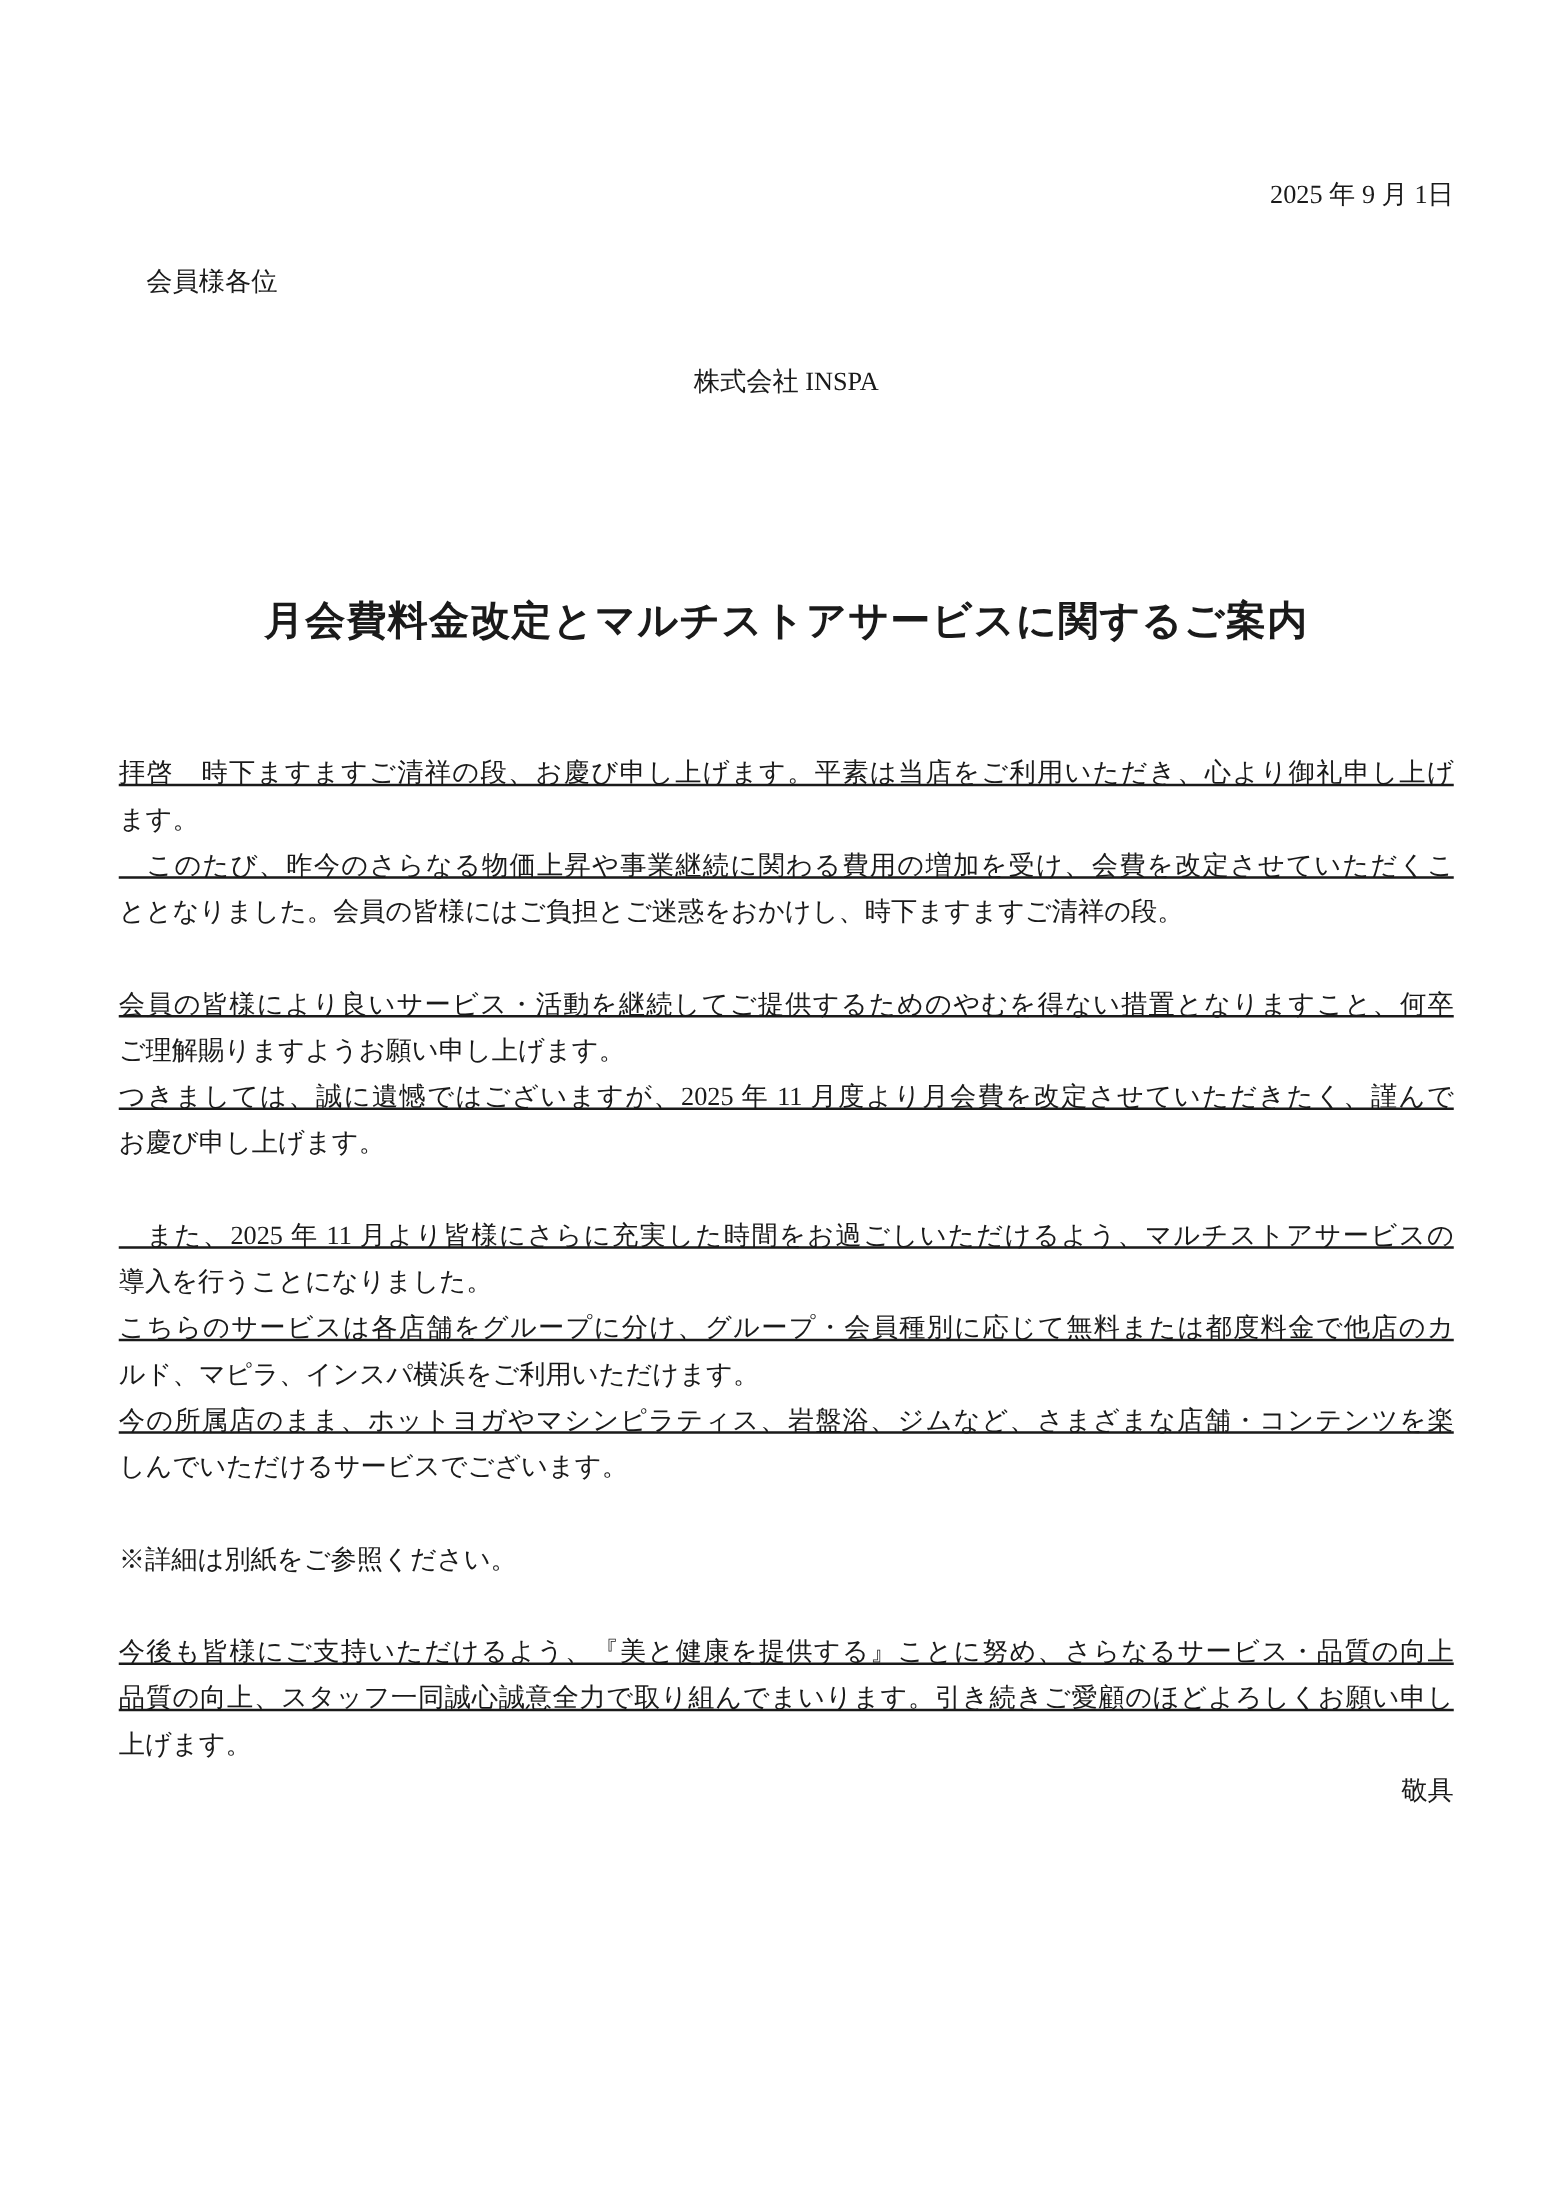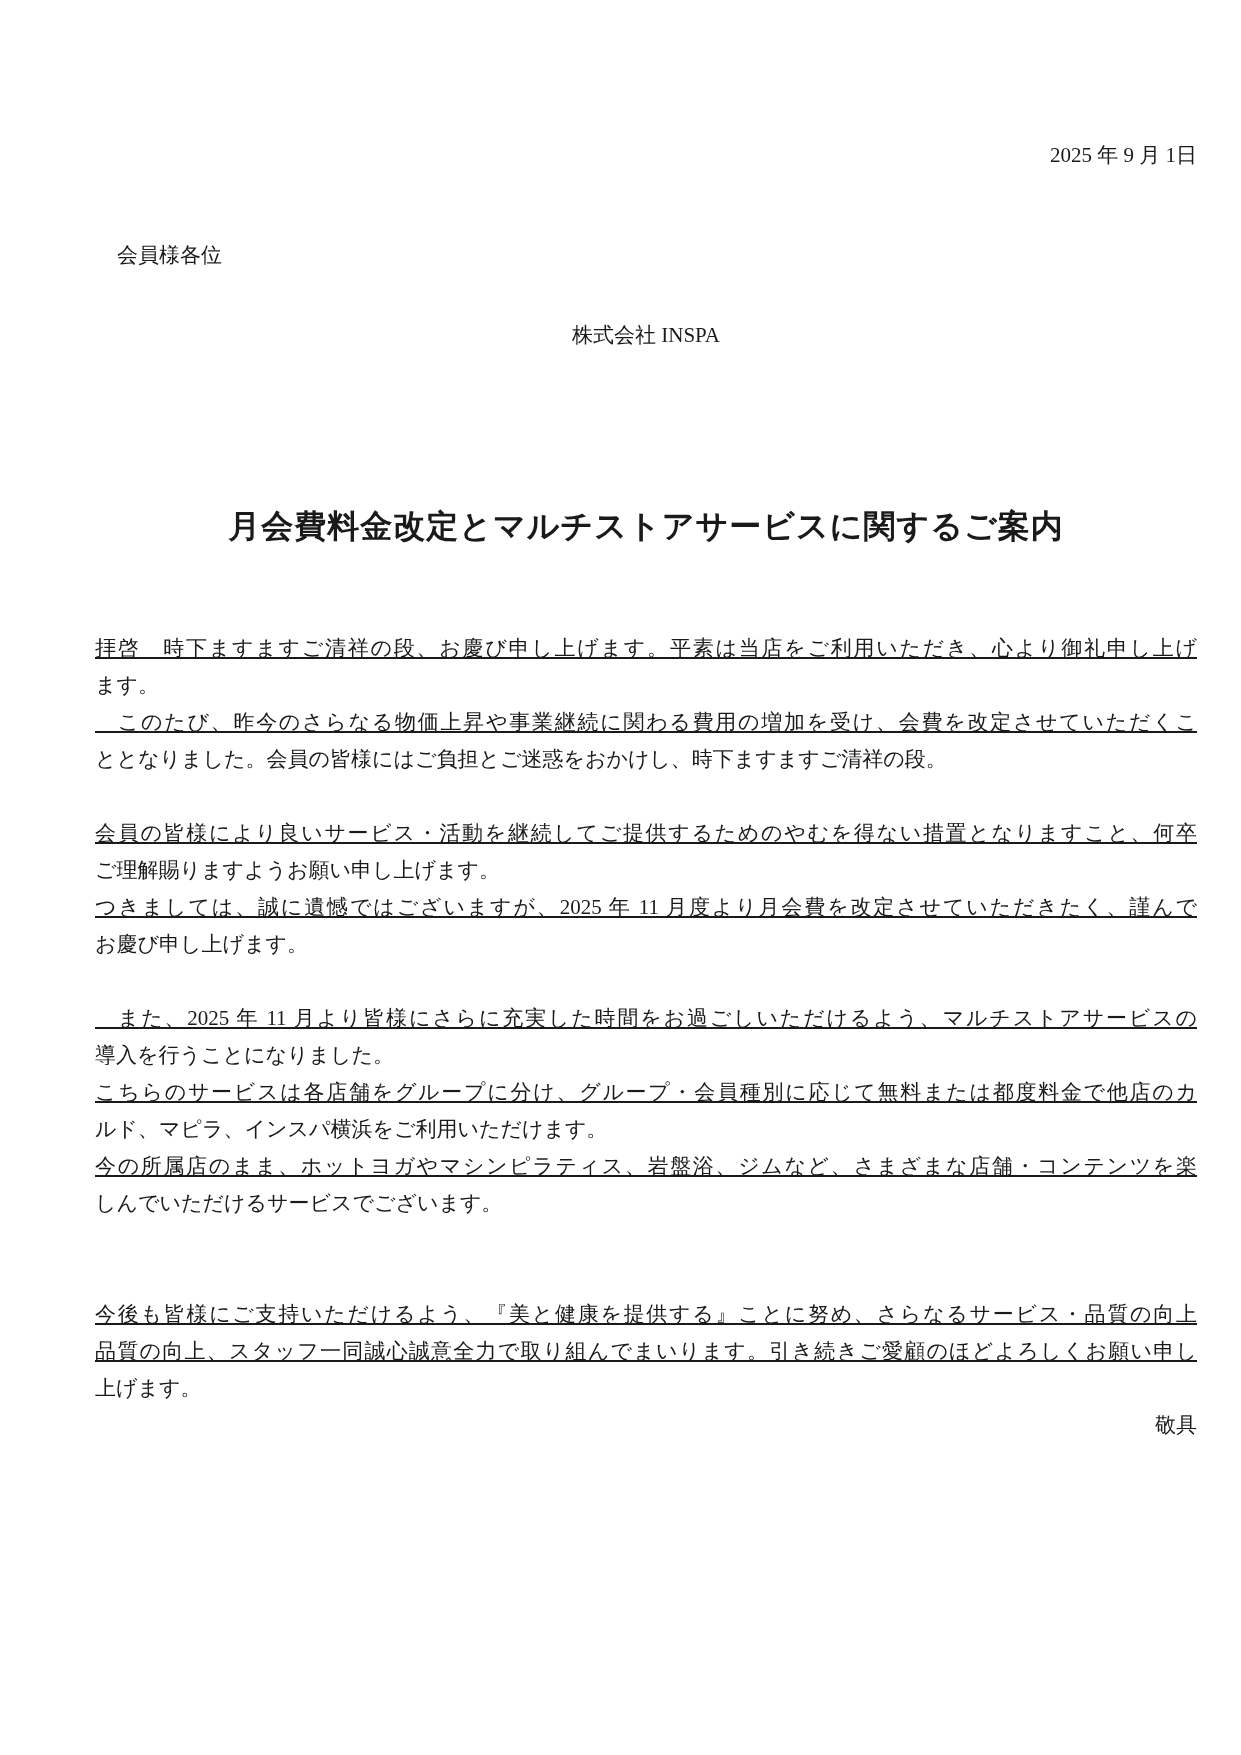--- a/index.html
+++ b/index.html
@@ -12,31 +12,31 @@
     width: 1241px;
     height: 1755px;
     margin: 0 auto;
     background: #ffffff;
     color: #1a1a1a;
     font-family: "Liberation Serif", "DejaVu Serif", serif;
     overflow: hidden;
     box-sizing: border-box;
   }
   .content {
-    padding: 0 44px 0 95px;
+    padding: 0 78px 0 95px;
   }
   .date-line {
     padding-top: 141px;
     text-align: right;
     font-size: 21px;
     line-height: 28px;
     white-space: pre;
   }
   .recipient-line {
-    margin-top: 72px;
+    margin-top: 42px;
     padding-left: 22px;
     text-align: left;
     font-size: 21px;
     line-height: 28px;
   }
   .sender-line {
     margin-top: 52px;
     text-align: center;
     font-size: 21px;
     line-height: 28px;
@@ -98,20 +98,21 @@
         <div class="body-line fill">つきましては、誠に遺憾ではございますが、2025 年 11 月度より月会費を改定させていただきたく、謹んで</div>
         <div class="body-line">お慶び申し上げます。</div>
         <div class="body-line blank"></div>
         <div class="body-line fill">　また、2025 年 11 月より皆様にさらに充実した時間をお過ごしいただけるよう、マルチストアサービスの</div>
         <div class="body-line">導入を行うことになりました。</div>
         <div class="body-line fill">こちらのサービスは各店舗をグループに分け、グループ・会員種別に応じて無料または都度料金で他店のカ</div>
         <div class="body-line">ルド、マピラ、インスパ横浜をご利用いただけます。</div>
         <div class="body-line fill">今の所属店のまま、ホットヨガやマシンピラティス、岩盤浴、ジムなど、さまざまな店舗・コンテンツを楽</div>
         <div class="body-line">しんでいただけるサービスでございます。</div>
         <div class="body-line blank"></div>
+        <div class="body-line">※詳細は別紙をご参照ください。</div>
         <div class="body-line blank"></div>
         <div class="body-line fill">今後も皆様にご支持いただけるよう、『美と健康を提供する』ことに努め、さらなるサービス・品質の向上</div>
         <div class="body-line fill">品質の向上、スタッフ一同誠心誠意全力で取り組んでまいります。引き続きご愛顧のほどよろしくお願い申し</div>
         <div class="body-line">上げます。</div>
       </div>
 
     <div class="closing-line">敬具</div>
 
   </div>
 </div>

